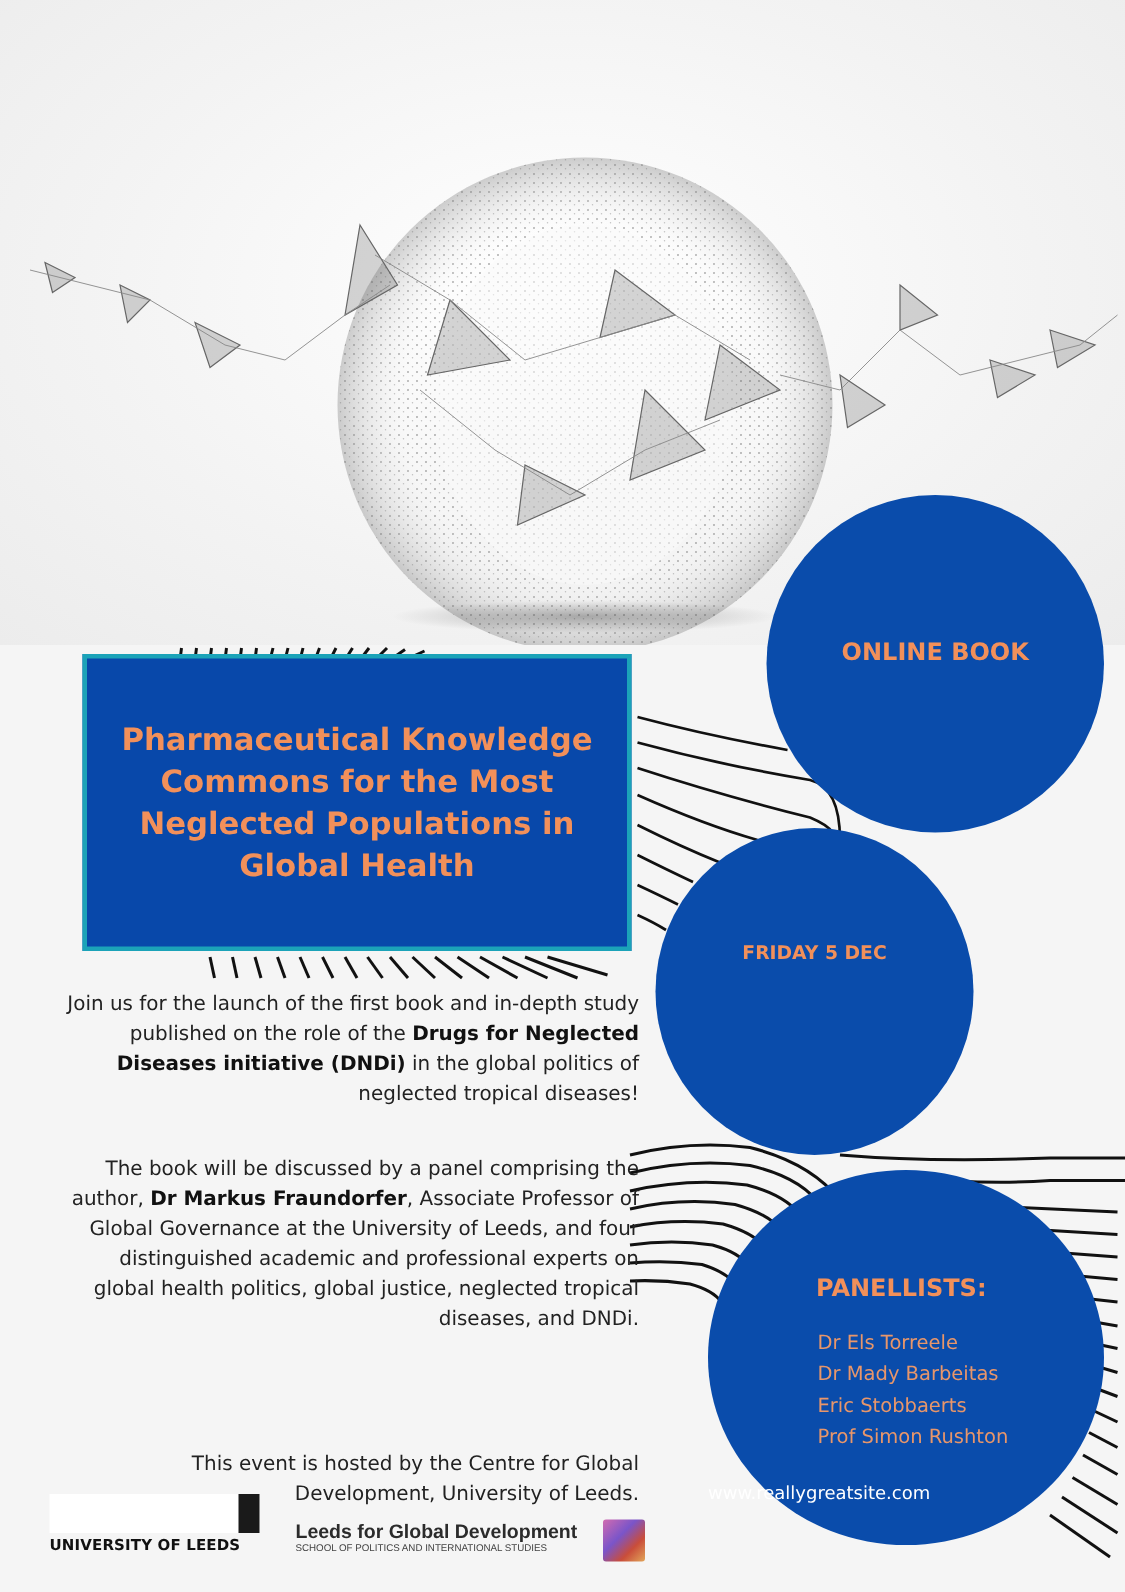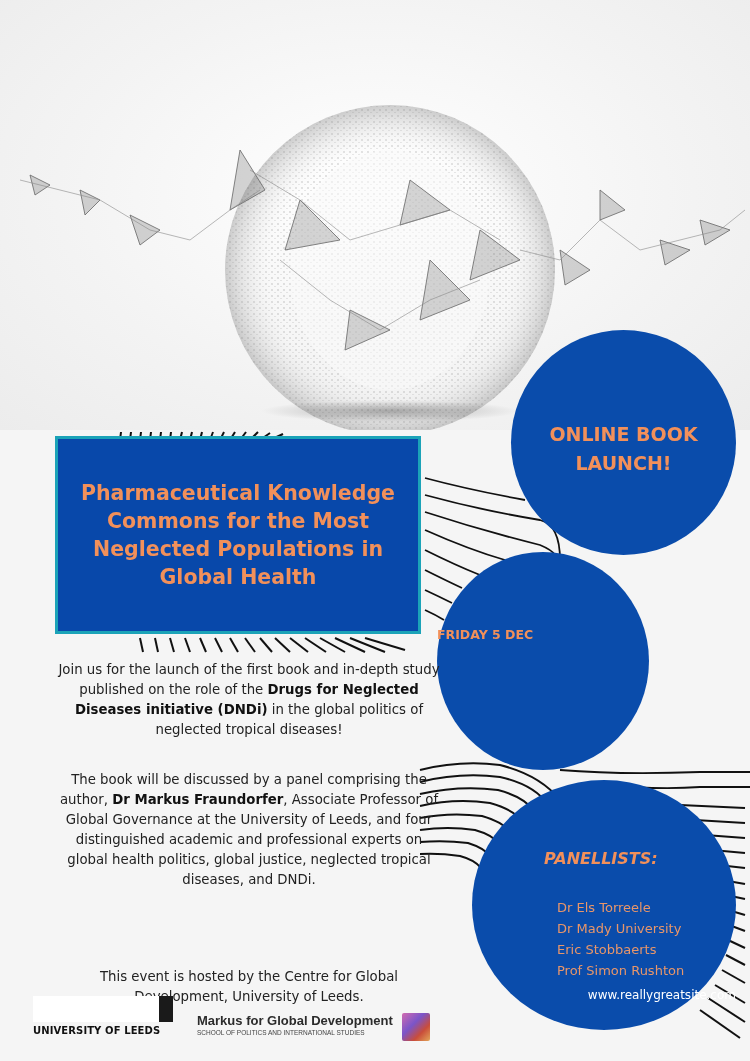--- a/index.html
+++ b/index.html
@@ -6,26 +6,26 @@
   body { width: 750px; height: 1061px; background: #f5f5f5; position: relative; overflow: hidden; font-family: "DejaVu Sans", sans-serif; }
   .hero { position: absolute; left: 0; top: 0; width: 750px; height: 430px; background: radial-gradient(ellipse at 50% 45%, #ffffff 0%, #f3f3f3 60%, #ececec 100%); overflow: hidden; }
   .hero-shadow { position: absolute; left: 260px; top: 400px; width: 260px; height: 22px; border-radius: 50%; background: radial-gradient(ellipse, rgba(0,0,0,0.28) 0%, rgba(0,0,0,0) 70%); }
   .lines { position: absolute; left: 0; top: 0; }
   .title-box { position: absolute; left: 55px; top: 436px; width: 366px; height: 198px; background: #0848aa; border: 3px solid #1ba3b8; box-sizing: border-box; display: flex; align-items: center; justify-content: center; text-align: center; }
   .title-box h1 { margin: 0; padding: 0 16px; color: #f2905a; font-family: "DejaVu Sans", sans-serif; font-weight: bold; font-size: 20.5px; line-height: 28px; }
   .circle { position: absolute; border-radius: 50%; background: #0a4cab; }
   .c1 { left: 511px; top: 330px; width: 225px; height: 225px; }
   .c2 { left: 437px; top: 552px; width: 212px; height: 218px; }
   .c3 { left: 472px; top: 780px; width: 264px; height: 250px; }
-  .c1-text { position: absolute; left: 511px; top: 420px; width: 225px; text-align: center; color: #f2905a; font-weight: bold; font-size: 19px; line-height: 29px; }
-  .c2-text { position: absolute; left: 437px; top: 624px; width: 212px; color: #f2905a; font-weight: bold; font-size: 12.5px; line-height: 22px; }
-  .c3-head { position: absolute; left: 544px; top: 849px; color: #f2905a; font-weight: bold; font-size: 16px; font-style: italic; }
-  .c3-list { position: absolute; left: 545px; top: 885px; color: #e8966a; font-size: 13px; line-height: 21px; margin: 12px; padding: 0; list-style: none; }
-  .c3-url { position: absolute; left: 472px; top: 988px; width: 264px; text-align: right; color: #ffffff; font-size: 12px; }
-  .body-text { position: absolute; left: 54px; width: 390px; text-align: center; color: #222; font-size: 13.3px; line-height: 20px; margin: 0; }
+  .c1-text { position: absolute; left: 511px; top: 420px; width: 225px; text-align: center; color: #f2905a; font-weight: bold; font-size: 16px; line-height: 29px; }
+  .c2-text { position: absolute; left: 437px; top: 624px; width: 212px; text-align: center; color: #f2905a; font-weight: bold; font-size: 12.5px; line-height: 22px; }
+  .c3-head { position: absolute; left: 544px; top: 849px; color: #f2905a; font-weight: bold; font-size: 16px; }
+  .c3-list { position: absolute; left: 545px; top: 885px; color: #e8966a; font-size: 13px; line-height: 21px; margin: 0; padding: 0; list-style: none; }
+  .c3-url { position: absolute; left: 472px; top: 988px; width: 264px; text-align: left; color: #ffffff; font-size: 12px; }
+  .body-text { position: absolute; left: 36px; width: 390px; text-align: right; color: #222; font-size: 13.3px; line-height: 20px; margin: 0; }
   .p1 { top: 660px; }
   .p2 { top: 770px; }
   .p3 { top: 935px; margin-top: 32px; }
   .body-text b { color: #111; }
   .logo-leeds { position: absolute; left: 33px; top: 996px; width: 140px; height: 44px; }
   .leeds-box { position: absolute; left: 0; top: 0; width: 140px; height: 26px; background: #ffffff; }
   .leeds-tower { position: absolute; left: 126px; top: 0; width: 14px; height: 26px; background: #1a1a1a; }
   .leeds-name { position: absolute; left: 0; top: 29px; font-size: 10px; font-weight: bold; color: #111; letter-spacing: 0.1px; white-space: nowrap; }
   .logo-cgd { position: absolute; left: 197px; top: 1013px; }
   .cgd-name { font-size: 13px; font-weight: bold; color: #2b2b2b; white-space: nowrap; font-family: "Liberation Sans", sans-serif; }
@@ -152,45 +152,44 @@
 <div class="circle c1"></div>
 <div class="circle c2"></div>
 <div class="circle c3"></div>
 
 <div class="title-box">
   <h1>Pharmaceutical Knowledge Commons for the Most Neglected Populations in Global Health</h1>
 </div>
 
 <div class="c1-text">
   <div>ONLINE BOOK</div>
-  <div>LAUNCH!</div>
 </div>
 
 <div class="c2-text">
   <div>FRIDAY 5 DEC</div>
 </div>
 
 <div class="c3-head">PANELLISTS:</div>
 <ul class="c3-list">
   <li>Dr Els Torreele</li>
-  <li>Dr Mady University</li>
+  <li>Dr Mady Barbeitas</li>
   <li>Eric Stobbaerts</li>
   <li>Prof Simon Rushton</li>
 </ul>
 <div class="c3-url">www.reallygreatsite.com</div>
 
 <p class="body-text p1"><span>Join us for the launch of the first book and in-depth study published on the role of the </span><b>Drugs for Neglected Diseases initiative (DNDi)</b><span> in the global politics of neglected tropical diseases!</span></p>
 
 <p class="body-text p2"><span>The book will be discussed by a panel comprising the author, </span><b>Dr Markus Fraundorfer</b><span>, Associate Professor of Global Governance at the University of Leeds, and four distinguished academic and professional experts on global health politics, global justice, neglected tropical diseases, and DNDi.</span></p>
 
 <p class="body-text p3">This event is hosted by the Centre for Global Development, University of Leeds.</p>
 
 <div class="logo-leeds">
   <div class="leeds-box"></div>
   <div class="leeds-tower"></div>
   <div class="leeds-name">UNIVERSITY OF LEEDS</div>
 </div>
 
 <div class="logo-cgd">
-  <div class="cgd-name">Markus for Global Development</div>
+  <div class="cgd-name">Leeds for Global Development</div>
   <div class="cgd-sub">SCHOOL OF POLITICS AND INTERNATIONAL STUDIES</div>
 </div>
 <div class="cgd-img"></div>
 
 </body></html>

